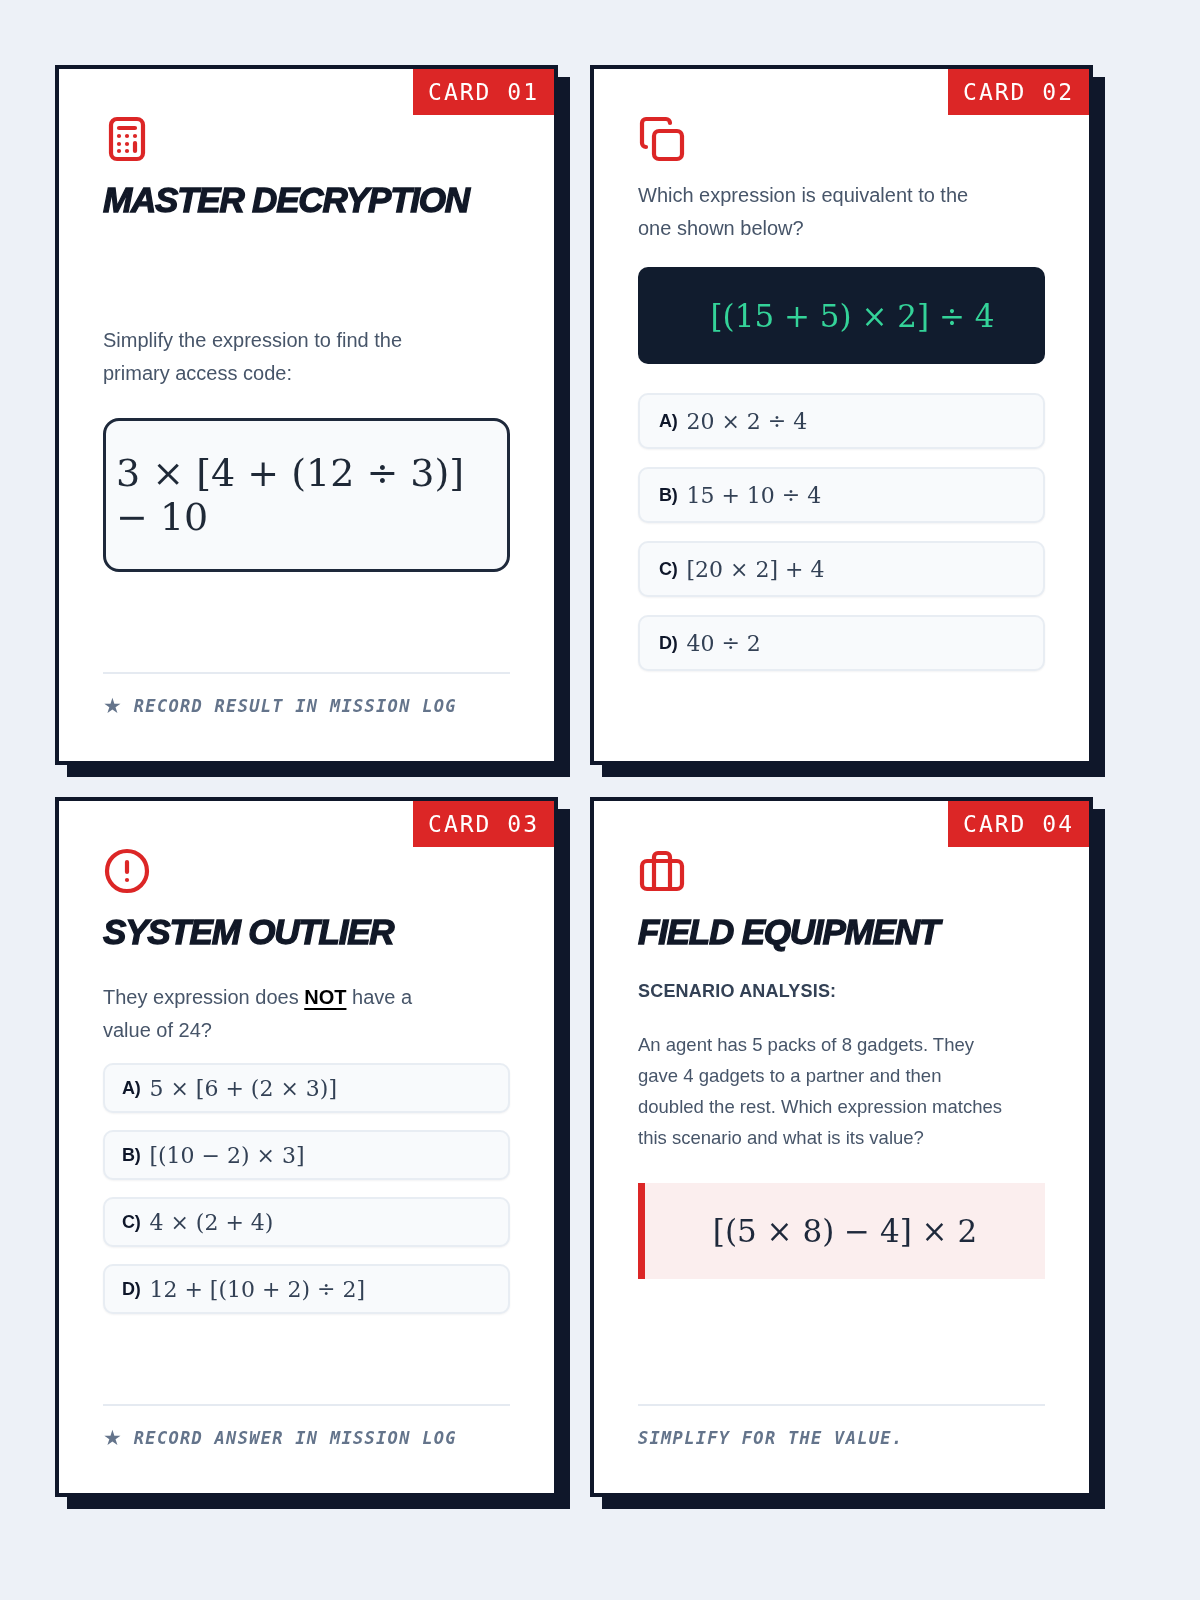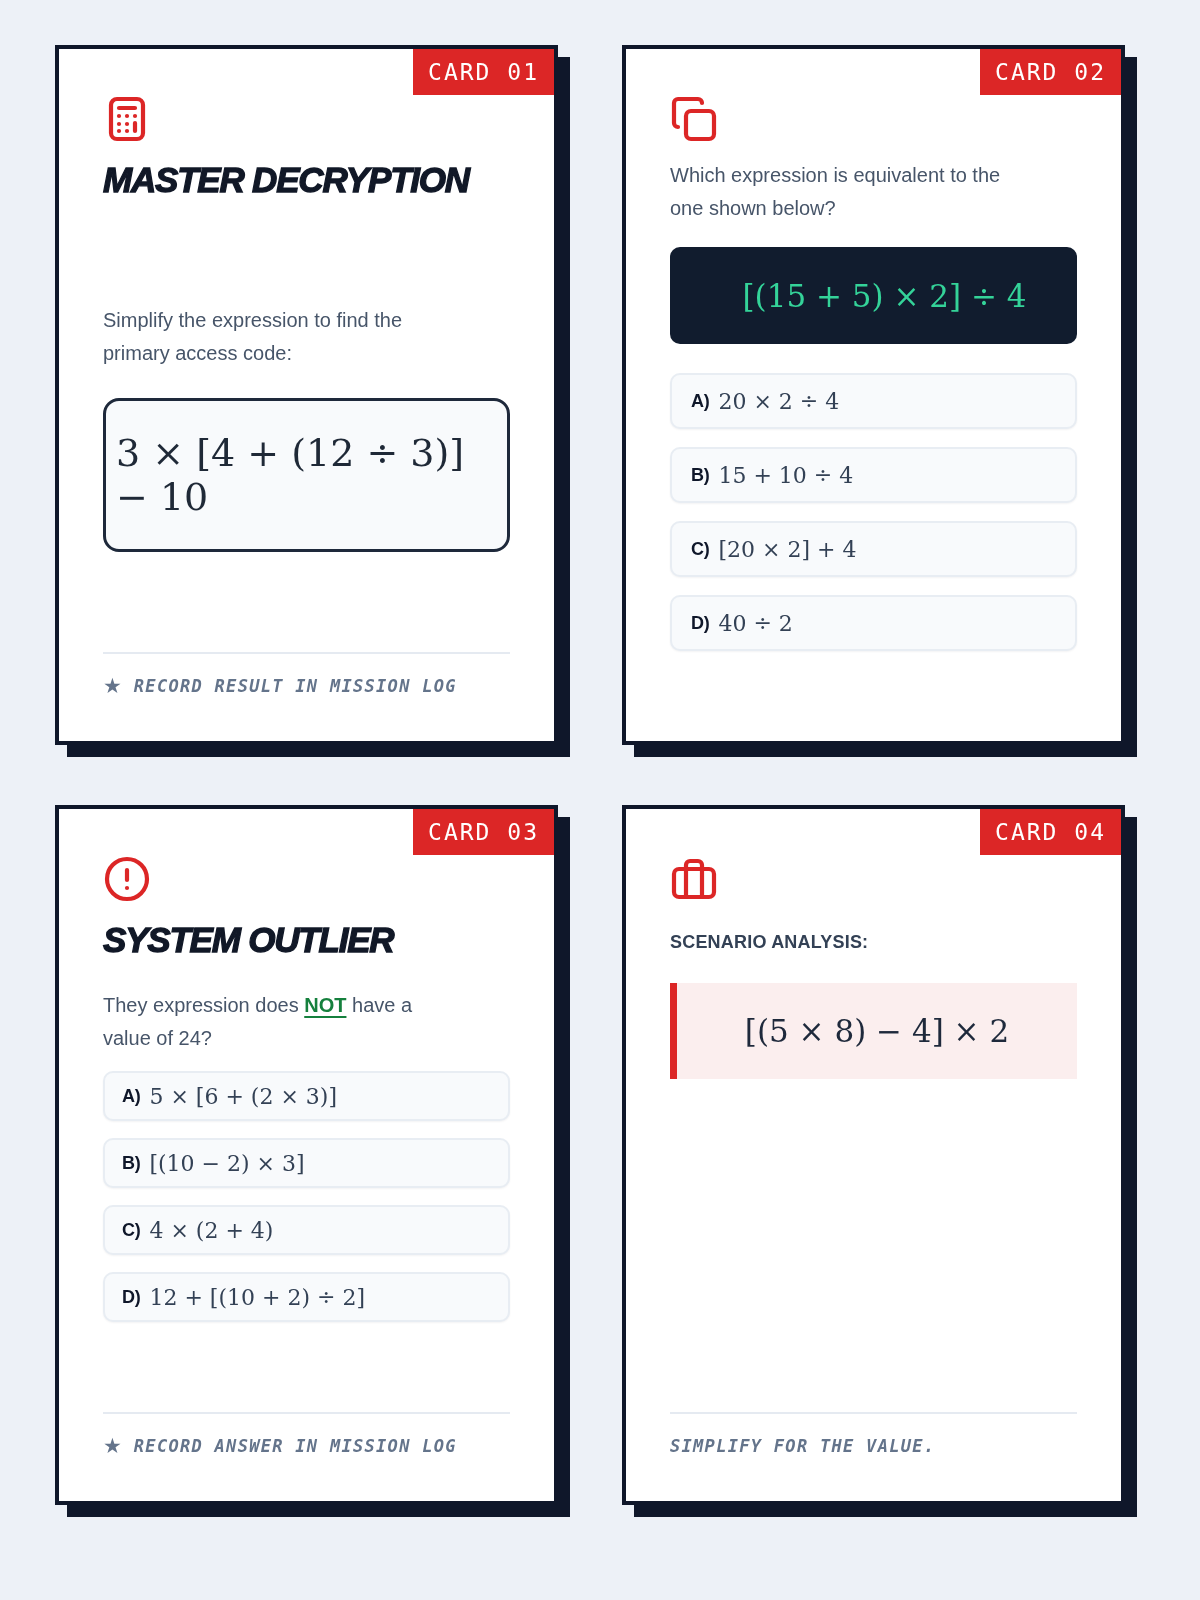--- a/index.html
+++ b/index.html
@@ -3,25 +3,25 @@
 <meta charset="utf-8">
 <style>
   html,body{margin:0;padding:0;}
   body{
     width:1200px;height:1600px;
     background:#edf1f7;
     font-family:"Liberation Sans",sans-serif;
     -webkit-font-smoothing:antialiased;
   }
   .grid{
-    position:absolute;left:55px;top:45px;
+    position:absolute;left:55px;top:65px;
     display:grid;
     grid-template-columns:503px 503px;
     grid-template-rows:700px 700px;
-    column-gap:64px;row-gap:60px;
+    column-gap:64px;row-gap:60px;gap:32px;
   }
   .card{
     position:relative;
     box-sizing:border-box;
     background:#ffffff;
     border:4px solid #0f172a;
     box-shadow:12px 12px 0 #0f172a;
     padding:46px 44px 44px 44px;
     display:flex;flex-direction:column;
   }
@@ -43,21 +43,21 @@
     color:#111827;
     -webkit-text-stroke:1.3px #111827;
   }
   .prompt{
     margin:0;
     font-size:20px;line-height:33px;
     color:#475569;
     white-space:pre-line;
   }
   .prompt .emph{
-    font-weight:bold;color:#15803d;
+    font-weight:bold;color:#000000;
     text-decoration:underline;
     text-underline-offset:4px;
   }
   .prompt-c1{margin-top:104px;max-width:400px;}
   .prompt-c2{margin-top:16px;}
   .prompt-c3{margin-top:29px;}
   .math{font-family:"DejaVu Serif","Liberation Serif",serif;}
   .expr-box{
     margin-top:28px;
     height:154px;
@@ -234,21 +234,26 @@
   </div>
 
   <div class="card">
     <div class="badge">CARD 04</div>
     <div class="icon">
       <svg viewBox="0 0 24 24" fill="none" stroke="currentColor" stroke-width="2.1" stroke-linecap="round" stroke-linejoin="round">
         <rect x="2" y="7" width="20" height="14" rx="2.5"></rect>
         <path d="M16 21V5a2 2 0 0 0-2-2h-4a2 2 0 0 0-2 2v16"></path>
       </svg>
     </div>
+    <h2 class="title">FIELD EQUIPMENT</h2>
     <p class="subhead">SCENARIO ANALYSIS:</p>
+    <p class="scenario">An agent has 5 packs of 8 gadgets. They
+gave 4 gadgets to a partner and then
+doubled the rest. Which expression matches
+this scenario and what is its value?</p>
     <div class="pink-box math">[(5 × 8) − 4] × 2</div>
     <div class="footer-group">
       <div class="divider"></div>
       <div class="footer-line">
         <span class="footer-text">SIMPLIFY FOR THE VALUE.</span>
       </div>
     </div>
   </div>
 
 </div>

